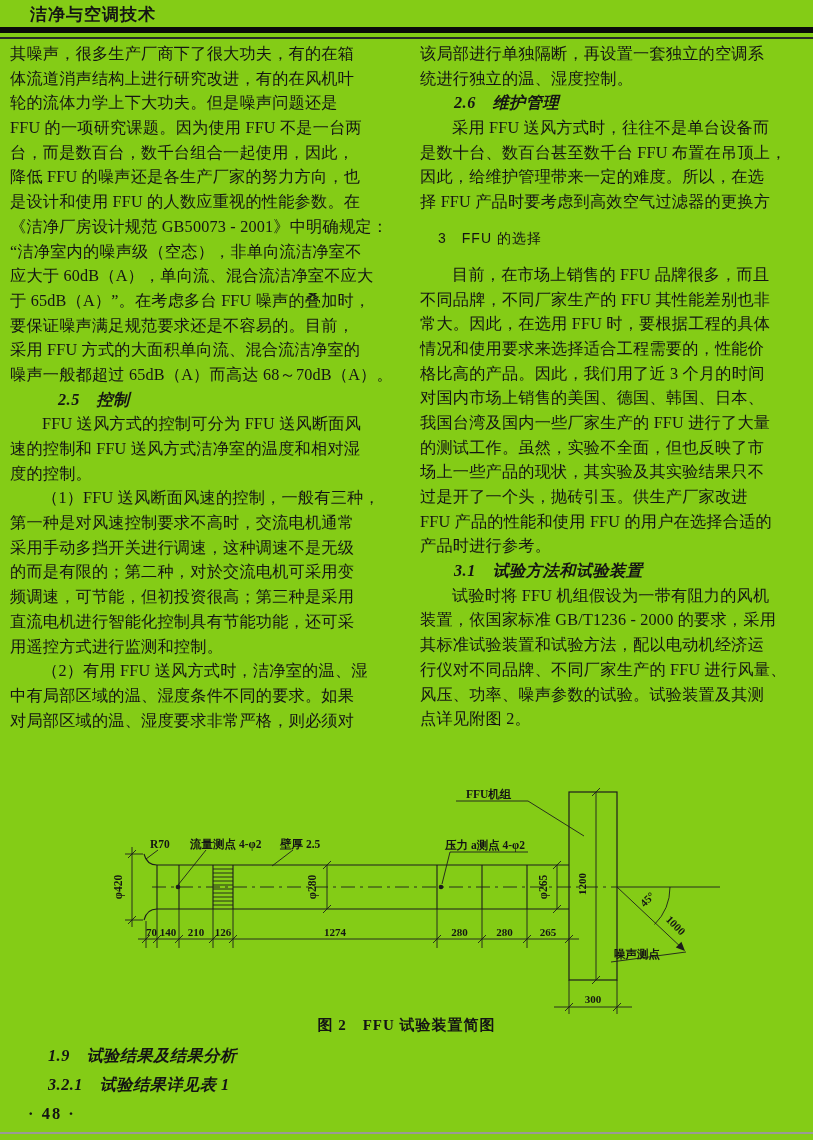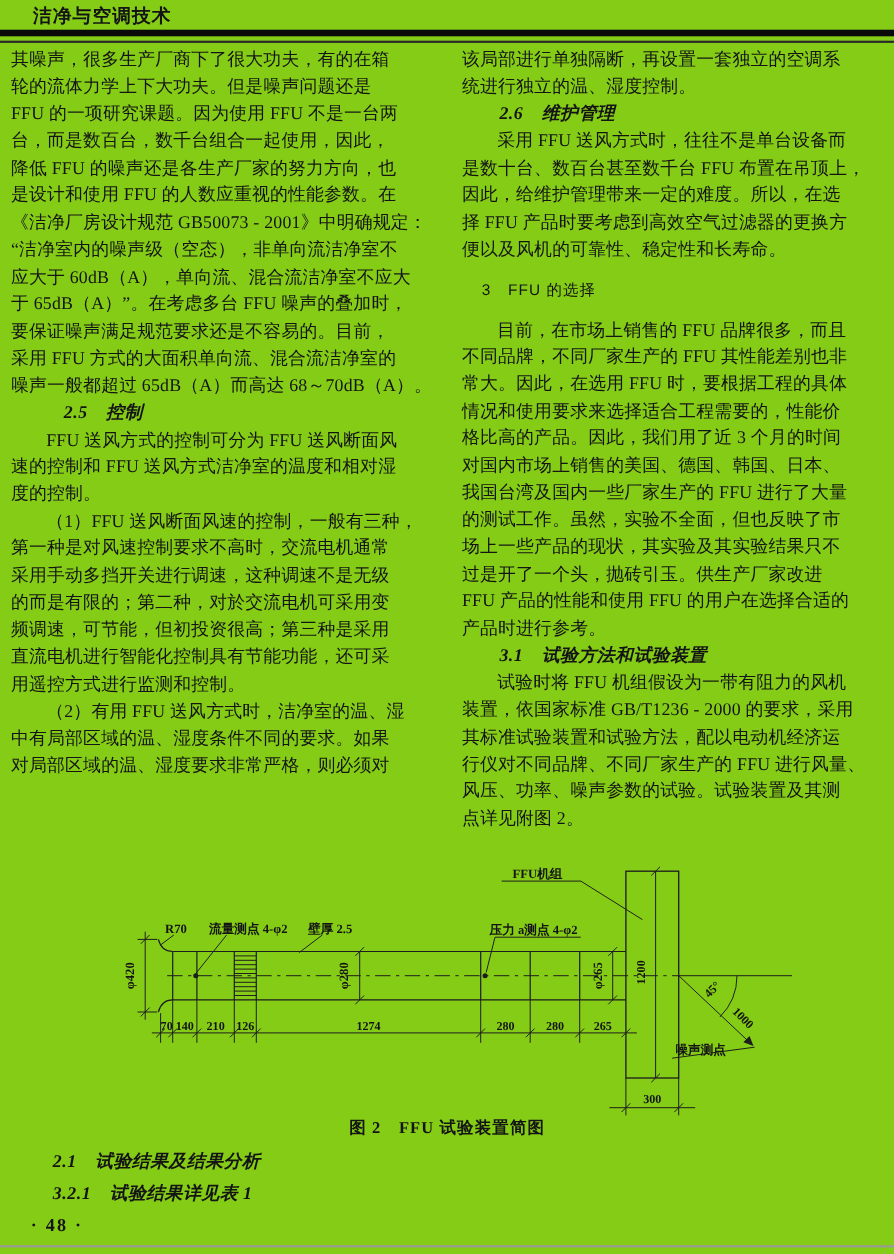--- a/index.html
+++ b/index.html
@@ -59,20 +59,21 @@
 <body>
 
 <div class="page">
 
   <div class="running-head">洁净与空调技术</div>
   <div class="rule-thick"></div>
   <div class="rule-thin"></div>
 
   <div class="col col-left" id="left-col">
       <div class="tline b">其噪声，很多生产厂商下了很大功夫，有的在箱</div>
+      <div class="tline b">体流道消声结构上进行研究改进，有的在风机叶</div>
       <div class="tline b">轮的流体力学上下大功夫。但是噪声问题还是</div>
       <div class="tline b">FFU 的一项研究课题。因为使用 FFU 不是一台两</div>
       <div class="tline b">台，而是数百台，数千台组合一起使用，因此，</div>
       <div class="tline b">降低 FFU 的噪声还是各生产厂家的努力方向，也</div>
       <div class="tline b">是设计和使用 FFU 的人数应重视的性能参数。在</div>
       <div class="tline b">《洁净厂房设计规范 GB50073 - 2001》中明确规定：</div>
       <div class="tline b">“洁净室内的噪声级（空态），非单向流洁净室不</div>
       <div class="tline b">应大于 60dB（A），单向流、混合流洁净室不应大</div>
       <div class="tline b">于 65dB（A）”。在考虑多台 FFU 噪声的叠加时，</div>
       <div class="tline b">要保证噪声满足规范要求还是不容易的。目前，</div>
@@ -94,21 +95,20 @@
       <div class="tline b">对局部区域的温、湿度要求非常严格，则必须对</div>
     </div>
   <div class="col col-right" id="right-col">
       <div class="tline b">该局部进行单独隔断，再设置一套独立的空调系</div>
       <div class="tline b">统进行独立的温、湿度控制。</div>
       <div class="tline hk">2.6　维护管理</div>
       <div class="tline bi">采用 FFU 送风方式时，往往不是单台设备而</div>
       <div class="tline b">是数十台、数百台甚至数千台 FFU 布置在吊顶上，</div>
       <div class="tline b">因此，给维护管理带来一定的难度。所以，在选</div>
       <div class="tline b">择 FFU 产品时要考虑到高效空气过滤器的更换方</div>
-      <div class="tline b">便以及风机的可靠性、稳定性和长寿命。</div>
       <div class="tline hs">3　FFU 的选择</div>
       <div class="tline bi">目前，在市场上销售的 FFU 品牌很多，而且</div>
       <div class="tline b">不同品牌，不同厂家生产的 FFU 其性能差别也非</div>
       <div class="tline b">常大。因此，在选用 FFU 时，要根据工程的具体</div>
       <div class="tline b">情况和使用要求来选择适合工程需要的，性能价</div>
       <div class="tline b">格比高的产品。因此，我们用了近 3 个月的时间</div>
       <div class="tline b">对国内市场上销售的美国、德国、韩国、日本、</div>
       <div class="tline b">我国台湾及国内一些厂家生产的 FFU 进行了大量</div>
       <div class="tline b">的测试工作。虽然，实验不全面，但也反映了市</div>
       <div class="tline b">场上一些产品的现状，其实验及其实验结果只不</div>
@@ -258,20 +258,20 @@
       <text class="dim" text-anchor="middle" x="331" y="156">1274</text>
       <text class="dim" text-anchor="middle" x="455.5" y="156">280</text>
       <text class="dim" text-anchor="middle" x="500.5" y="156">280</text>
       <text class="dim" text-anchor="middle" x="544" y="156">265</text>
     </svg>
   </div>
 
   <div class="figure-caption">图 2　FFU 试验装置简图</div>
 
   <div class="footer-secs" id="footer-secs">
-      <div class="tline hk">2.1　试验结果及结果分析</div>
+      <div class="tline hk">1.9　试验结果及结果分析</div>
       <div class="tline hk">3.2.1　试验结果详见表 1</div>
     </div>
 
   <div class="page-number">· 48 ·</div>
   <div class="rule-bottom"></div>
 
 </div>
 
 </body></html>

